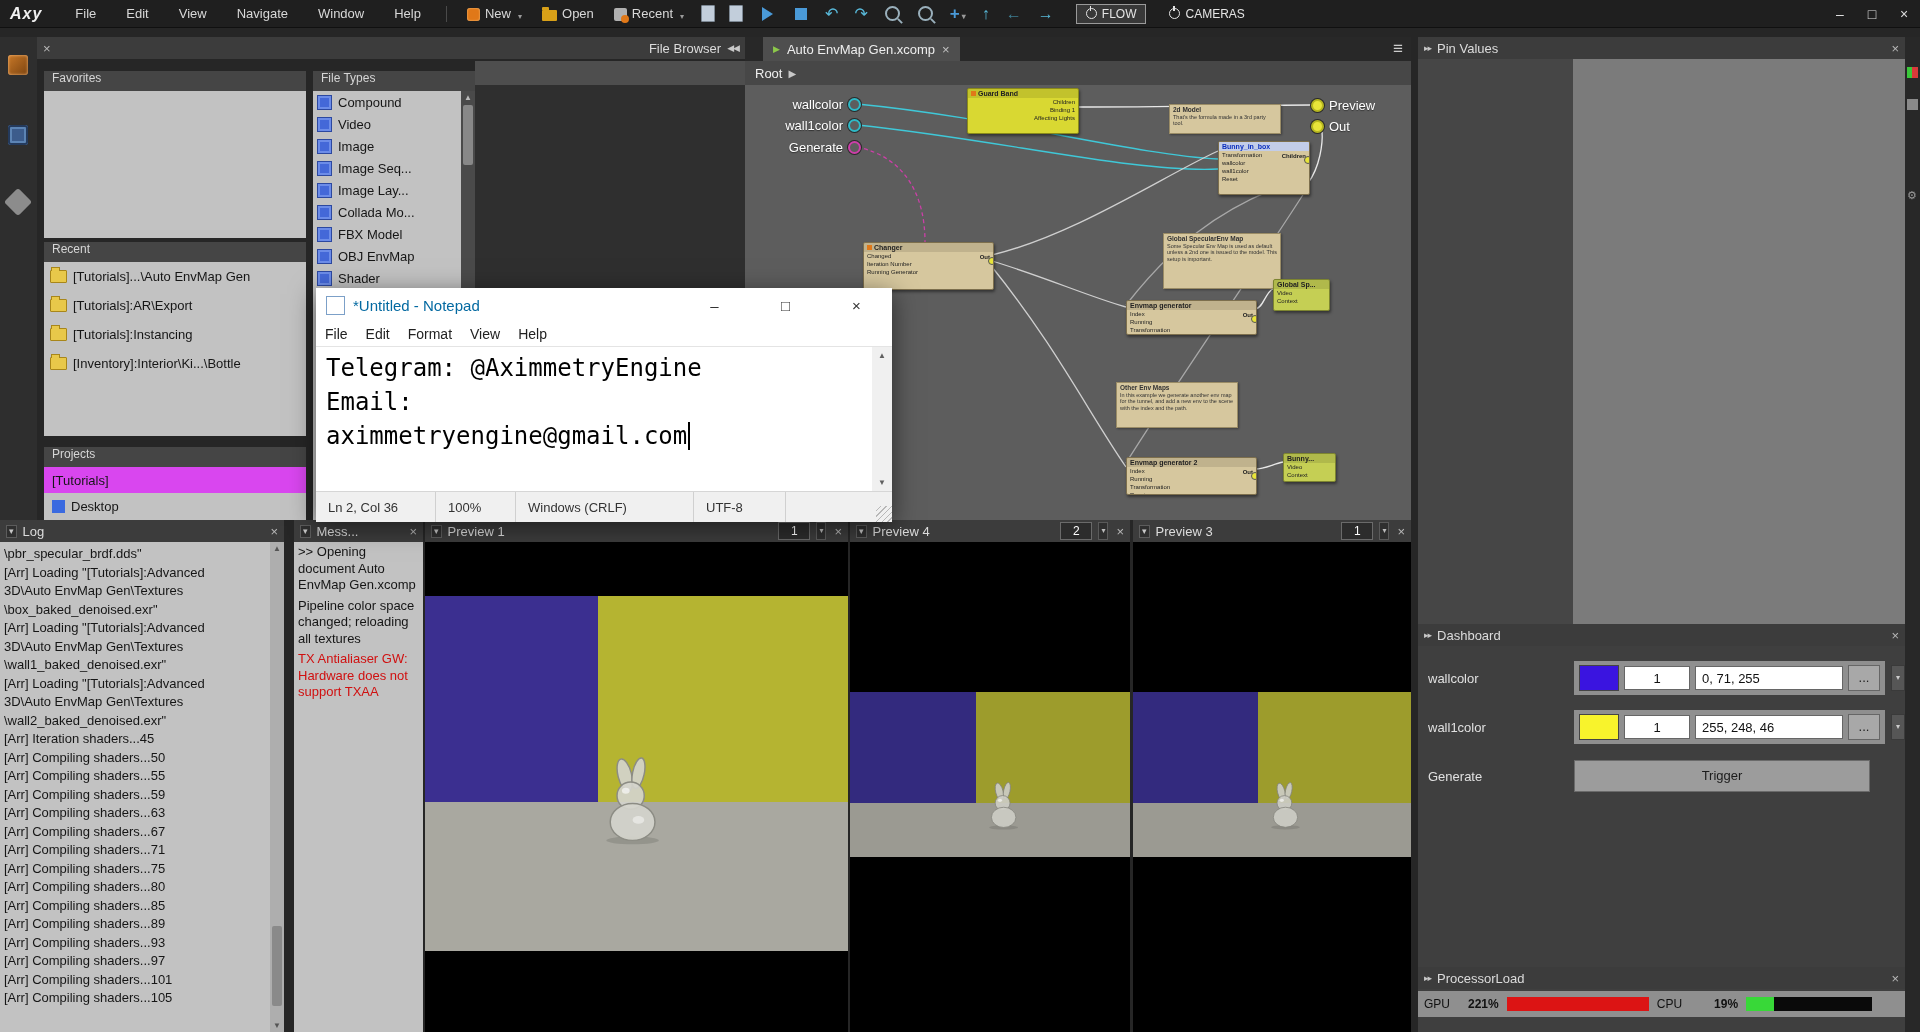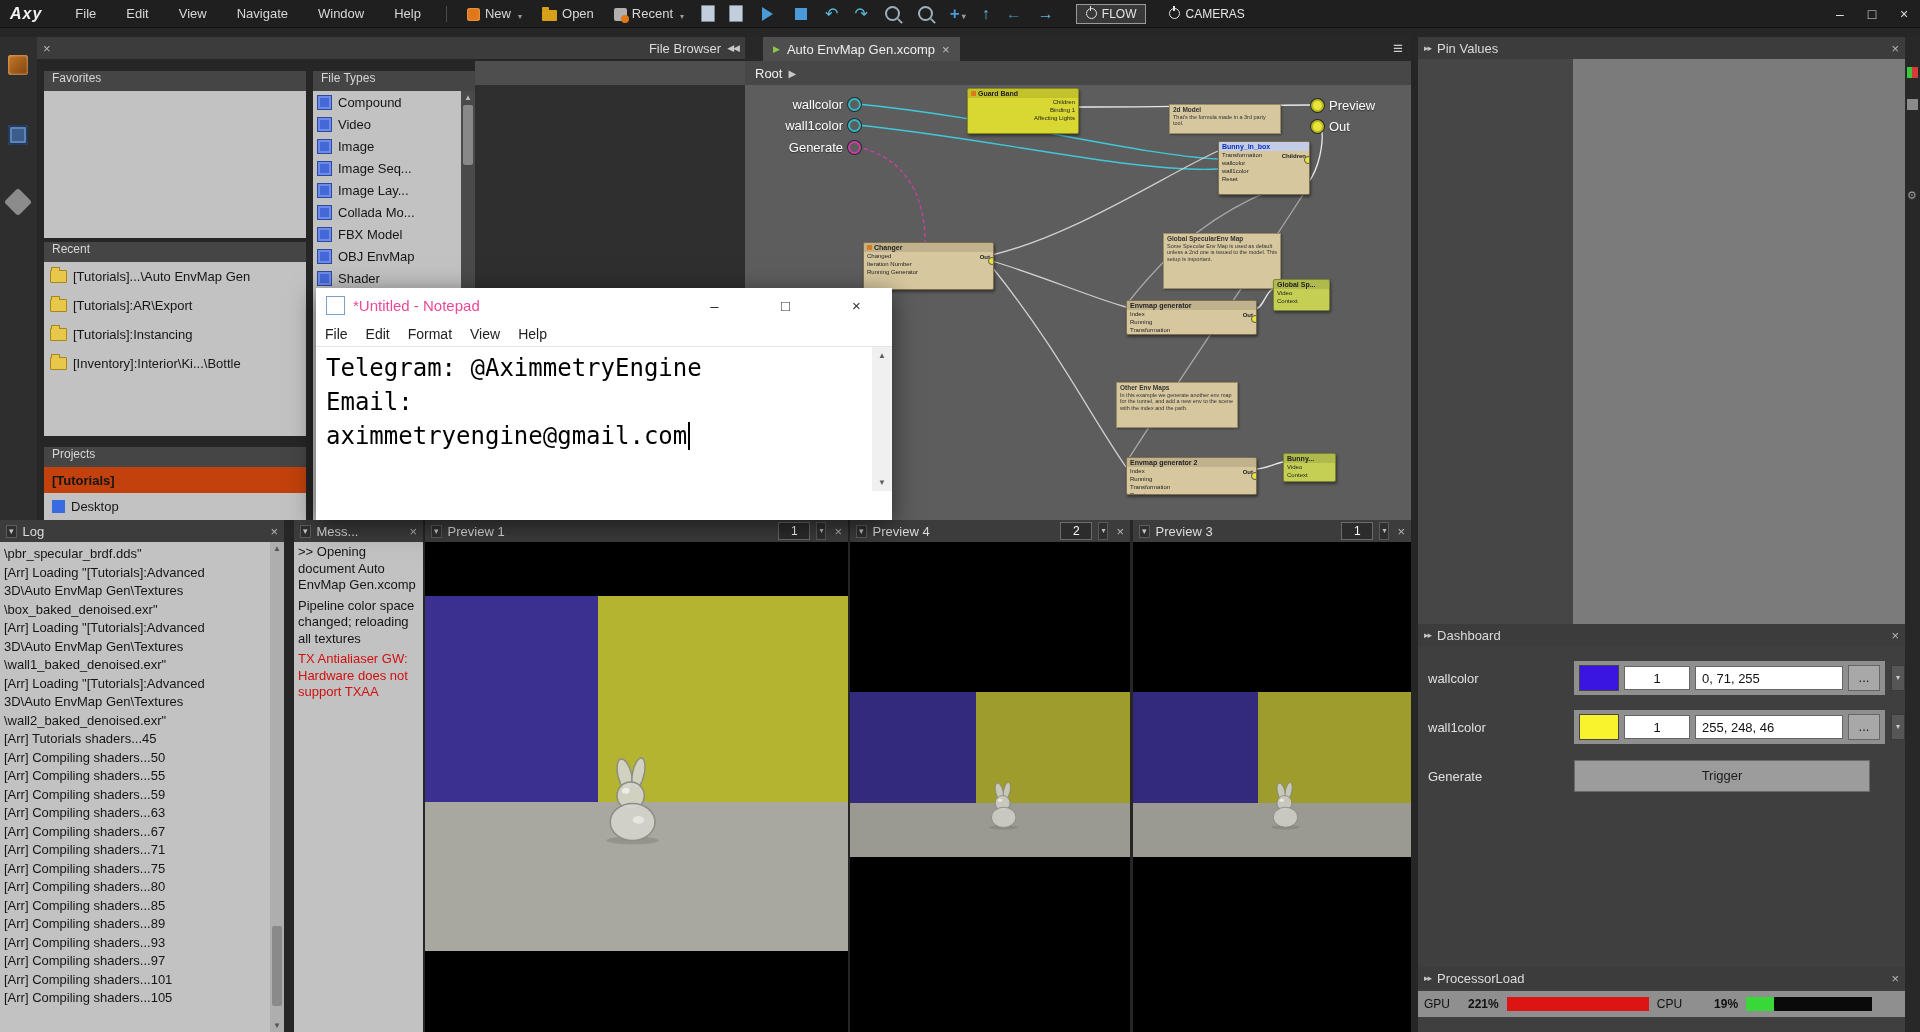--- a/index.html
+++ b/index.html
@@ -130,21 +130,21 @@
   .rstrip{position:absolute;left:1905px;top:37px;width:15px;height:995px;background:#282828}
   .rstrip .ric{position:absolute;left:2px;width:11px;height:11px}
 
   
   .notepad{position:absolute;left:316px;top:288px;width:576px;height:232px;background:#fff;z-index:50;
            box-shadow:0 6px 24px rgba(0,0,0,.55);color:#111}
   .np-title{height:34px;display:flex;align-items:center;background:#fff;padding-left:10px}
   .np-ico{width:17px;height:17px;border:1px solid #7ca0c8;background:
           linear-gradient(#fff 0 0) padding-box,
           repeating-linear-gradient(#fff 0 3px,#9ab8d8 3px 4px);margin-right:8px}
-  .np-name{font-size:15px;color:#ec4899}
+  .np-name{font-size:15px;color:#0369a1}
   .np-btns{display:flex;margin-left:auto;height:100%}
   .np-btn{width:71px;display:flex;align-items:center;justify-content:center;font-size:15px;color:#333}
   .np-menu{height:24px;display:flex;align-items:center;border-bottom:1px solid #e4e4e4;font-size:14px}
   .np-menu span{padding:0 9px;color:#222}
   .np-body{position:relative;height:144px;display:flex}
   .np-text{flex:1;font-family:"DejaVu Sans Mono",monospace;font-size:24px;line-height:34px;padding:4px 0 0 10px;
            white-space:pre;overflow:hidden;color:#000}
   .caret{border-left:2px solid #000;margin-left:1px}
   .np-scroll{width:20px;background:#f0f0f0;position:relative}
   .np-scroll .a{position:absolute;left:0;width:100%;text-align:center;font-size:8px;color:#606060}
@@ -250,21 +250,21 @@
     <div class="fitem">
       <span class="folder-icon"></span>
       <span>[Inventory]:Interior\Ki...\Bottle</span>
     </div>
   </div>
 
 <div class="shead" style="left:44px;top:447px;width:262px">
   <span>Projects</span>
 </div>
 <div class="lightpane" style="left:44px;top:467px;width:262px;height:53px">
-  <div class="proj-row" style="background:#c2410c;font-weight:bold">
+  <div class="proj-row" style="background:#d946ef;font-weight:normal">
     <span>[Tutorials]</span>
   </div>
   <div class="proj-row">
     <span class="blue-sq"></span>
     <span>Desktop</span>
   </div>
 </div>
 
 <div class="shead" style="left:313px;top:71px;width:162px">
   <span>File Types</span>
@@ -484,21 +484,21 @@
   <div>\pbr_specular_brdf.dds"</div>
       <div>[Arr] Loading "[Tutorials]:Advanced</div>
       <div>3D\Auto EnvMap Gen\Textures</div>
       <div>\box_baked_denoised.exr"</div>
       <div>[Arr] Loading "[Tutorials]:Advanced</div>
       <div>3D\Auto EnvMap Gen\Textures</div>
       <div>\wall1_baked_denoised.exr"</div>
       <div>[Arr] Loading "[Tutorials]:Advanced</div>
       <div>3D\Auto EnvMap Gen\Textures</div>
       <div>\wall2_baked_denoised.exr"</div>
-      <div>[Arr] Tutorials shaders...45</div>
+      <div>[Arr] Iteration shaders...45</div>
       <div>[Arr] Compiling shaders...50</div>
       <div>[Arr] Compiling shaders...55</div>
       <div>[Arr] Compiling shaders...59</div>
       <div>[Arr] Compiling shaders...63</div>
       <div>[Arr] Compiling shaders...67</div>
       <div>[Arr] Compiling shaders...71</div>
       <div>[Arr] Compiling shaders...75</div>
       <div>[Arr] Compiling shaders...80</div>
       <div>[Arr] Compiling shaders...85</div>
       <div>[Arr] Compiling shaders...89</div>
@@ -691,13 +691,20 @@
       <span>View</span>
       <span>Help</span>
     </div>
   <div class="np-body">
     <div class="np-text"><span>Telegram: @AximmetryEngine</span><br><span>Email:</span><br><span>aximmetryengine@gmail.com</span><span class="caret"></span></div>
     <div class="np-scroll">
       <span class="a" style="top:4px">▲</span>
       <span class="a" style="bottom:4px">▼</span>
     </div>
   </div>
+  <div class="np-status">
+    <span class="np-seg" style="width:120px">Ln 2, Col 36</span>
+    <span class="np-seg" style="width:80px">100%</span>
+    <span class="np-seg" style="width:178px">Windows (CRLF)</span>
+    <span class="np-seg" style="width:92px">UTF-8</span>
+    <span class="np-grip"></span>
+  </div>
 </div>
 
 </body></html>

